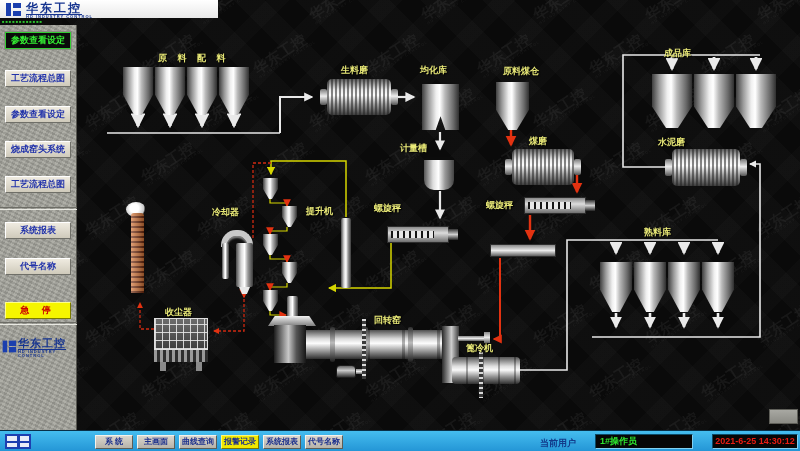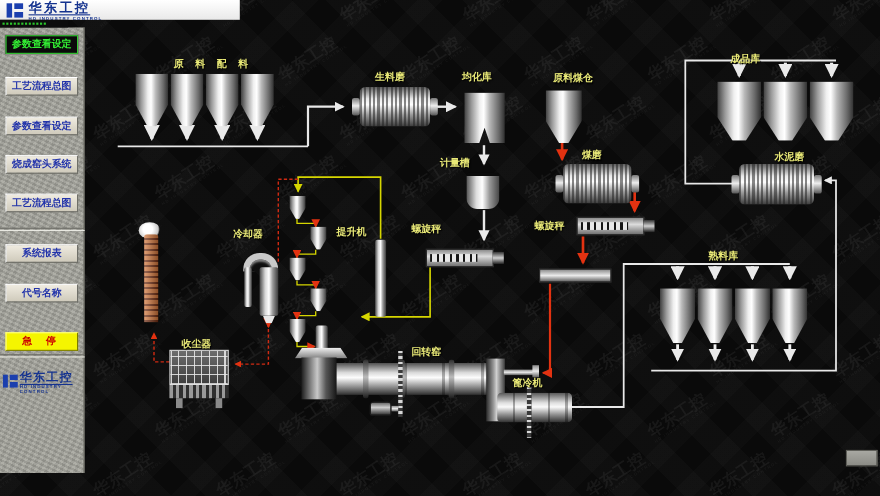--- a/index.html
+++ b/index.html
@@ -357,21 +357,21 @@
     <div class="lbl" style="left:400px;top:142px">计量槽</div>
     <div class="lbl" style="left:529px;top:135px">煤磨</div>
     <div class="lbl" style="left:374px;top:202px">螺旋秤</div>
     <div class="lbl" style="left:486px;top:199px">螺旋秤</div>
     <div class="lbl" style="left:306px;top:205px">提升机</div>
     <div class="lbl" style="left:212px;top:206px">冷却器</div>
     <div class="lbl" style="left:165px;top:306px">收尘器</div>
     <div class="lbl" style="left:374px;top:314px">回转窑</div>
     <div class="lbl" style="left:466px;top:342px">篦冷机</div>
     <div class="lbl" style="left:644px;top:226px">熟料库</div>
-    <div class="lbl" style="left:704px;top:136px">水泥磨</div>
+    <div class="lbl" style="left:658px;top:136px">水泥磨</div>
     <div class="lbl" style="left:664px;top:47px">成品库</div>
   </div>
 
   <div class="header-left">
     <div class="logo-mark"></div>
     <div class="brand-wrap">
       <span class="brand">华东工控</span>
       <span class="brand-sub">HD INDUSTRY CONTROL</span>
     </div>
   </div>
@@ -391,14 +391,26 @@
     <div class="sb-sep" style="top:297px"></div>
     <div class="sb-footer">
       <div class="logo-mark"></div>
       <div class="brand-wrap">
         <span class="brand">华东工控</span>
         <span class="brand-sub">HD INDUSTRY CONTROL</span>
       </div>
     </div>
   </div>
 
+  <div class="taskbar">
+    <div class="win-icon"></div>
+    <div class="tb-btn" style="left:95px">系 统</div>
+    <div class="tb-btn" style="left:137px">主画面</div>
+    <div class="tb-btn" style="left:179px">曲线查询</div>
+    <div class="tb-btn alarm" style="left:221px">报警记录</div>
+    <div class="tb-btn" style="left:263px">系统报表</div>
+    <div class="tb-btn" style="left:305px">代号名称</div>
+    <div class="cur-user-lbl">当前用户</div>
+    <div class="black-box user-box">1#操作员</div>
+    <div class="black-box clock-box">2021-6-25 14:30:12</div>
+  </div>
 
 </div>
 
 </body></html>

